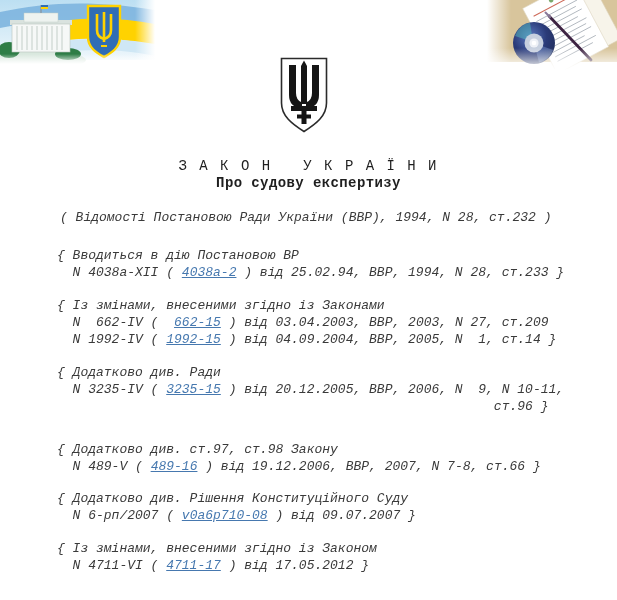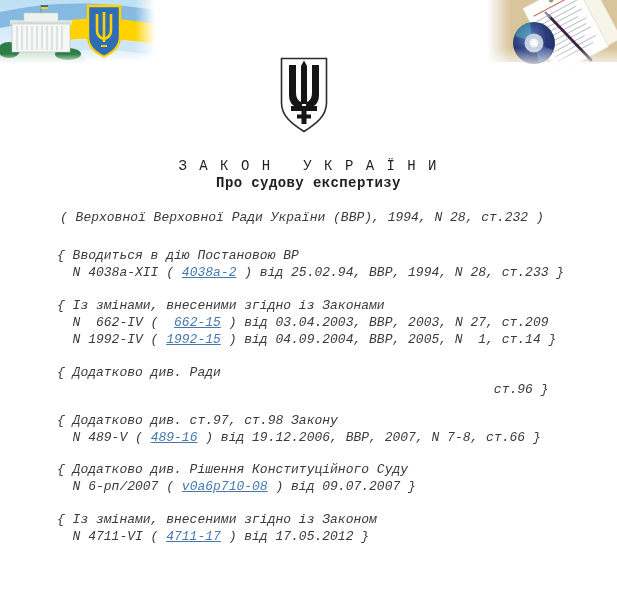--- a/index.html
+++ b/index.html
@@ -21,21 +21,21 @@
   }
   .subtitle{
     font-style:normal;font-weight:bold;text-align:center;
     font-size:14px;letter-spacing:0.4px;color:#1f1f1f;white-space:pre;
   }
   .gazette{margin-top:17px;margin-left:3px;}
   .ln{white-space:pre;}
   .ln span{white-space:pre;}
   .mt21{margin-top:21px}
   .mt16{margin-top:16px}
-  .mt14{margin-top:14px}
+  .mt14{margin-top:26px}
   .mt15{margin-top:15px}
   a.lk{color:#4678af;text-decoration:underline;cursor:pointer;}
 </style>
 </head>
 <body>
 
 <div class="banner">
   <svg width="155" height="64" viewBox="0 0 155 64">
     <defs>
       <linearGradient id="sky" x1="0" y1="0" x2="0" y2="1">
@@ -156,35 +156,36 @@
       <rect x="12" y="49" width="26" height="5"></rect>
       <rect x="22.5" y="54" width="5" height="13"></rect>
       <rect x="18" y="57.5" width="14" height="4"></rect>
     </g>
   </svg>
 </div>
 
 <div class="doc">
   <div class="title">З А К О Н   У К Р А Ї Н И</div>
   <div class="subtitle">Про судову експертизу</div>
-  <div class="ln gazette">( Верховної Верховної Ради України (ВВР), 1994, N 28, ст.232 )</div>
+  <div class="ln gazette">( Відомості Постановою Ради України (ВВР), 1994, N 28, ст.232 )</div>
 
   <div class="mt21">
     <div class="ln">{ Вводиться в дію Постановою ВР</div>
     <div class="ln"><span>  N 4038а-XII ( </span><a class="lk">4038а-2</a><span> ) від 25.02.94, ВВР, 1994, N 28, ст.233 }</span></div>
   </div>
 
   <div class="mt16">
     <div class="ln">{ Із змінами, внесеними згідно із Законами</div>
     <div class="ln"><span>  N  662-IV (  </span><a class="lk">662-15</a><span> ) від 03.04.2003, ВВР, 2003, N 27, ст.209</span></div>
     <div class="ln"><span>  N 1992-IV ( </span><a class="lk">1992-15</a><span> ) від 04.09.2004, ВВР, 2005, N  1, ст.14 }</span></div>
   </div>
 
   <div class="mt16">
     <div class="ln">{ Додатково див. Ради</div>
+    <div class="ln"><span>  N 3235-IV ( </span><a class="lk">3235-15</a><span> ) від 20.12.2005, ВВР, 2006, N  9, N 10-11,</span></div>
     <div class="ln">                                                        ст.96 }</div>
   </div>
 
   <div class="mt14">
     <div class="ln">{ Додатково див. ст.97, ст.98 Закону</div>
     <div class="ln"><span>  N 489-V ( </span><a class="lk">489-16</a><span> ) від 19.12.2006, ВВР, 2007, N 7-8, ст.66 }</span></div>
   </div>
 
   <div class="mt15">
     <div class="ln">{ Додатково див. Рішення Конституційного Суду</div>

